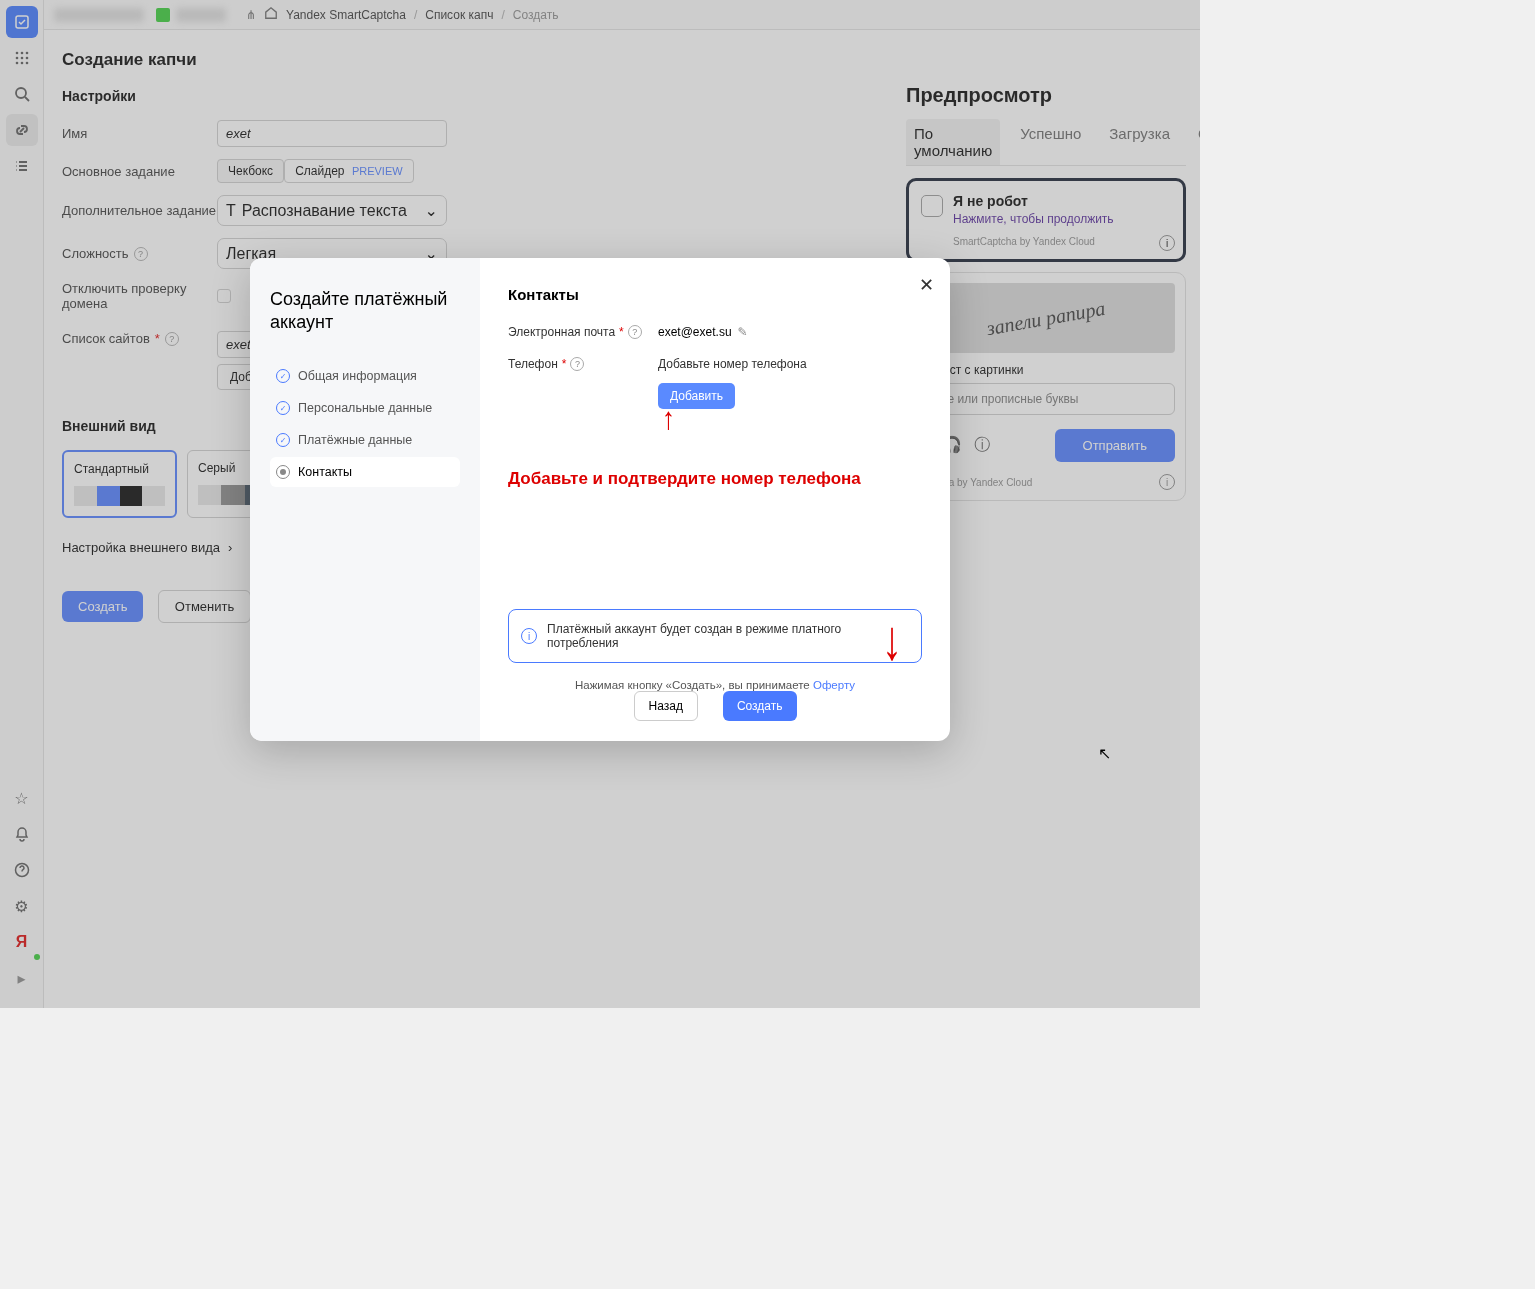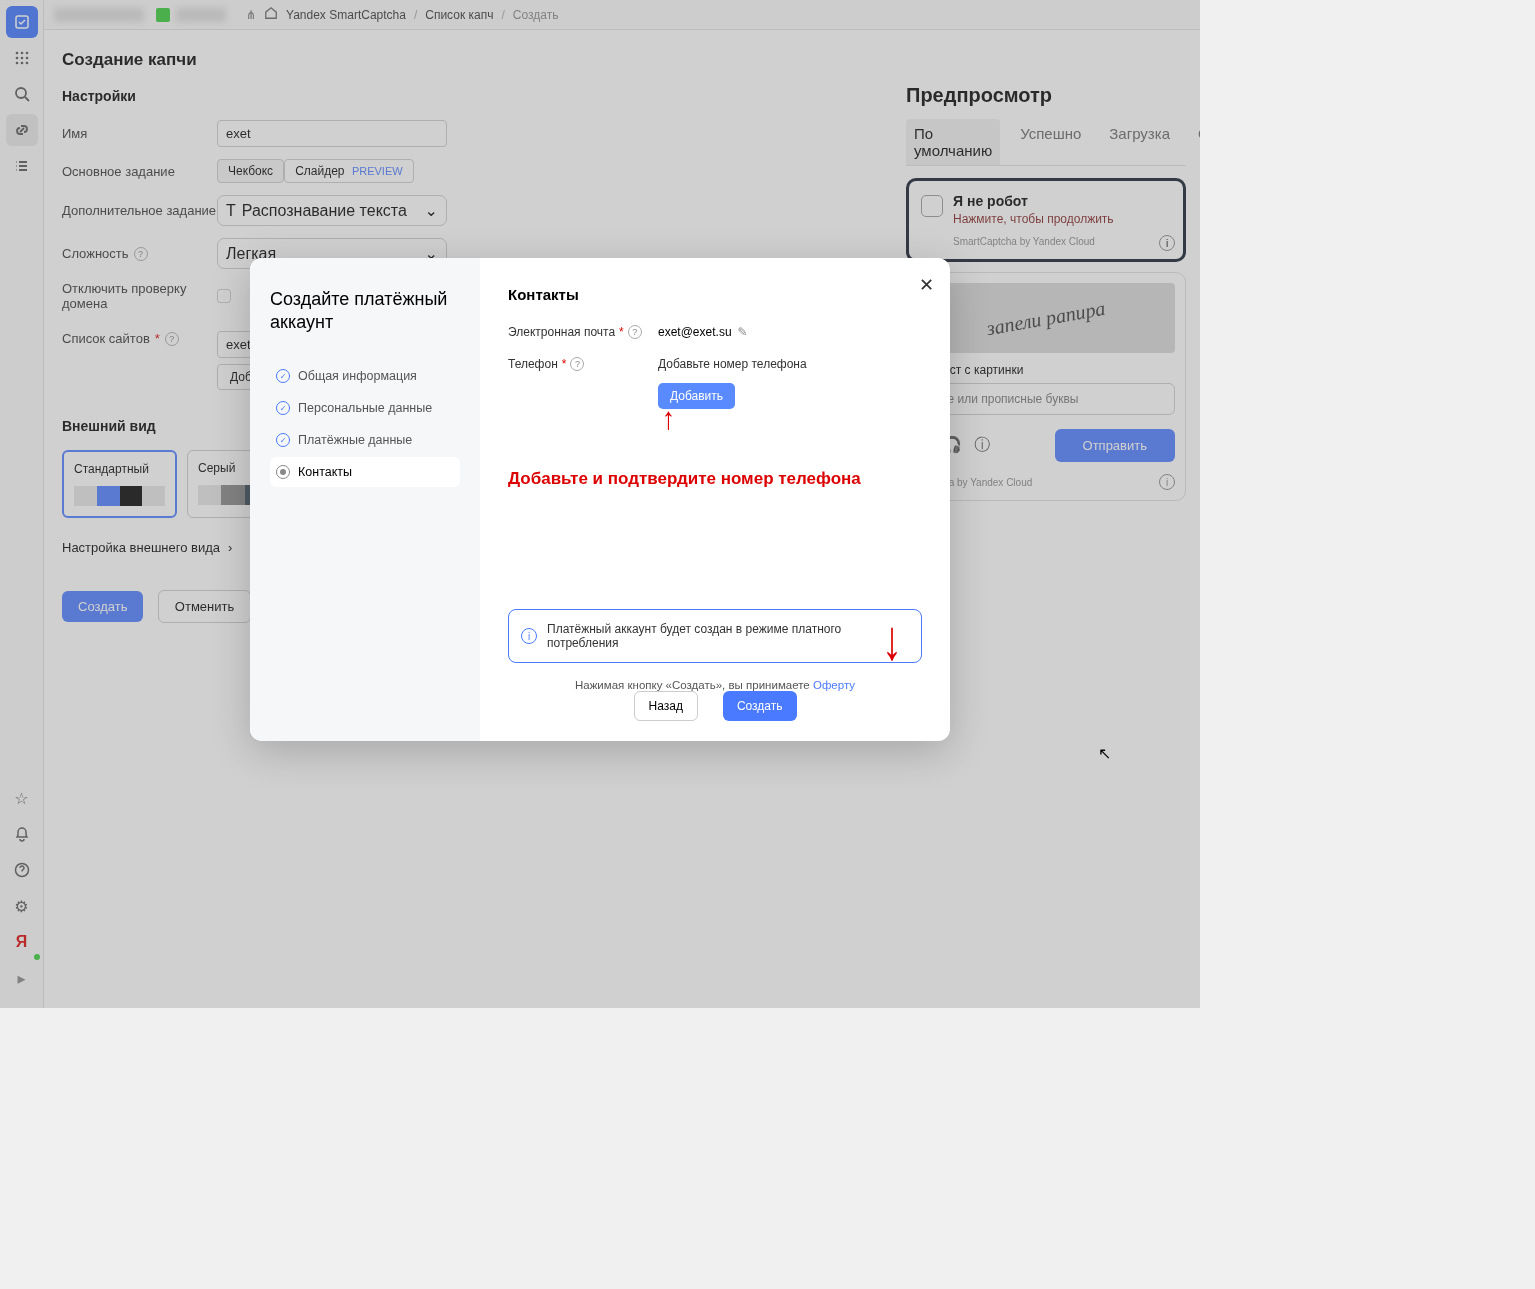--- a/index.html
+++ b/index.html
@@ -27,21 +27,21 @@
 
 .main { position: absolute; left: 44px; top: 30px; right: 0; bottom: 0; background: #fff; padding: 20px 0 0 18px; }
 .page-title { font-size: 17px; font-weight: 600; margin-bottom: 18px; }
 .section-title { font-size: 14px; font-weight: 600; margin-bottom: 16px; }
 
 .form-row { display: flex; align-items: center; margin-bottom: 12px; font-size: 13px; }
 .form-label { width: 155px; color: #333; display: flex; align-items: center; gap: 5px; }
 .form-label .req { color: #d00; }
 .help-ic { display: inline-flex; width: 14px; height: 14px; border: 1px solid #aaa; border-radius: 50%; font-size: 9px; align-items: center; justify-content: center; color: #888; }
 
-.text-input { border: 1px solid #ccc; border-radius: 4px; padding: 5px 8px; font-size: 13px; width: 230px; }
+.text-input { border: 1px solid #ccc; border-radius: 4px; padding: 5px 8px; font-size: 13px; width: 230px; font-style: italic; }
 .btn-group { display: flex; }
 .btn-toggle { border: 1px solid #ccc; background: #fff; padding: 4px 10px; border-radius: 4px; font-size: 12px; cursor: pointer; }
 .btn-toggle.active { background: #f5f5f5; }
 .preview-badge { color: #4a7aff; font-size: 11px; margin-left: 4px; }
 .select { border: 1px solid #ccc; border-radius: 7px; padding: 5px 8px; font-size: 16px; width: 230px; display: flex; align-items: center; justify-content: space-between; cursor: pointer; }
 .select-icon { margin-right: 6px; }
 .checkbox { width: 14px; height: 14px; border: 1px solid #ccc; border-radius: 3px; }
 .btn-secondary { border: 1px solid #ccc; background: #fff; padding: 5px 12px; border-radius: 4px; font-size: 12px; cursor: pointer; margin-top: 6px; }
 .btn-primary { background: #4a7aff; color: #fff; border: none; padding: 8px 16px; border-radius: 6px; font-size: 13px; cursor: pointer; }
 .btn-cancel { background: #fff; border: 1px solid #ccc; padding: 8px 16px; border-radius: 6px; font-size: 13px; cursor: pointer; margin-left: 10px; }
@@ -58,21 +58,21 @@
 
 
 .preview-panel { position: absolute; right: 14px; top: 54px; width: 280px; }
 .preview-title { font-size: 20px; font-weight: 600; margin-bottom: 12px; }
 .preview-tabs { display: flex; gap: 12px; border-bottom: 1px solid #e0e0e0; margin-bottom: 12px; font-size: 15px; }
 .preview-tab { padding: 6px 8px; cursor: pointer; color: #666; }
 .preview-tab.active { background: #f0f0f0; border-radius: 4px 4px 0 0; color: #000; }
 .captcha-box { border: 3px solid #0f172a; border-radius: 10px; padding: 12px; margin-bottom: 10px; display: flex; align-items: flex-start; gap: 10px; position: relative; }
 .captcha-check { width: 22px; height: 22px; border: 1.5px solid #999; border-radius: 5px; margin-top: 2px; }
 .captcha-text h4 { font-size: 14px; font-weight: 700; }
-.captcha-text p { font-size: 12px; color: #7f1d1d; margin-top: 3px; }
+.captcha-text p { font-size: 12px; color: #4c1d95; margin-top: 3px; }
 .captcha-brand { font-size: 10px; color: #888; margin-top: 10px; }
 .info-circle { position: absolute; right: 8px; bottom: 8px; width: 16px; height: 16px; border: 1.5px solid #888; border-radius: 50%; font-size: 10px; display: flex; align-items: center; justify-content: center; }
 .captcha-challenge { border: 1px solid #ddd; border-radius: 10px; padding: 10px; }
 .challenge-img { height: 70px; background: #d8d8d8; border-radius: 4px; display: flex; align-items: center; justify-content: center; overflow: hidden; position: relative; }
 .challenge-img span { font-size: 20px; font-family: serif; transform: rotate(-10deg); color: #333; font-style: italic; }
 .challenge-label { font-size: 12px; margin-top: 10px; }
 .challenge-input { width: 100%; border: 1px solid #ccc; border-radius: 6px; padding: 8px; margin-top: 6px; font-size: 12px; }
 .challenge-actions { display: flex; align-items: center; justify-content: space-between; margin-top: 14px; }
 .challenge-icons { display: flex; gap: 12px; color: #555; }
 .btn-submit { background: #4a7aff; color: #fff; border: none; padding: 9px 28px; border-radius: 6px; font-size: 13px; cursor: pointer; }

